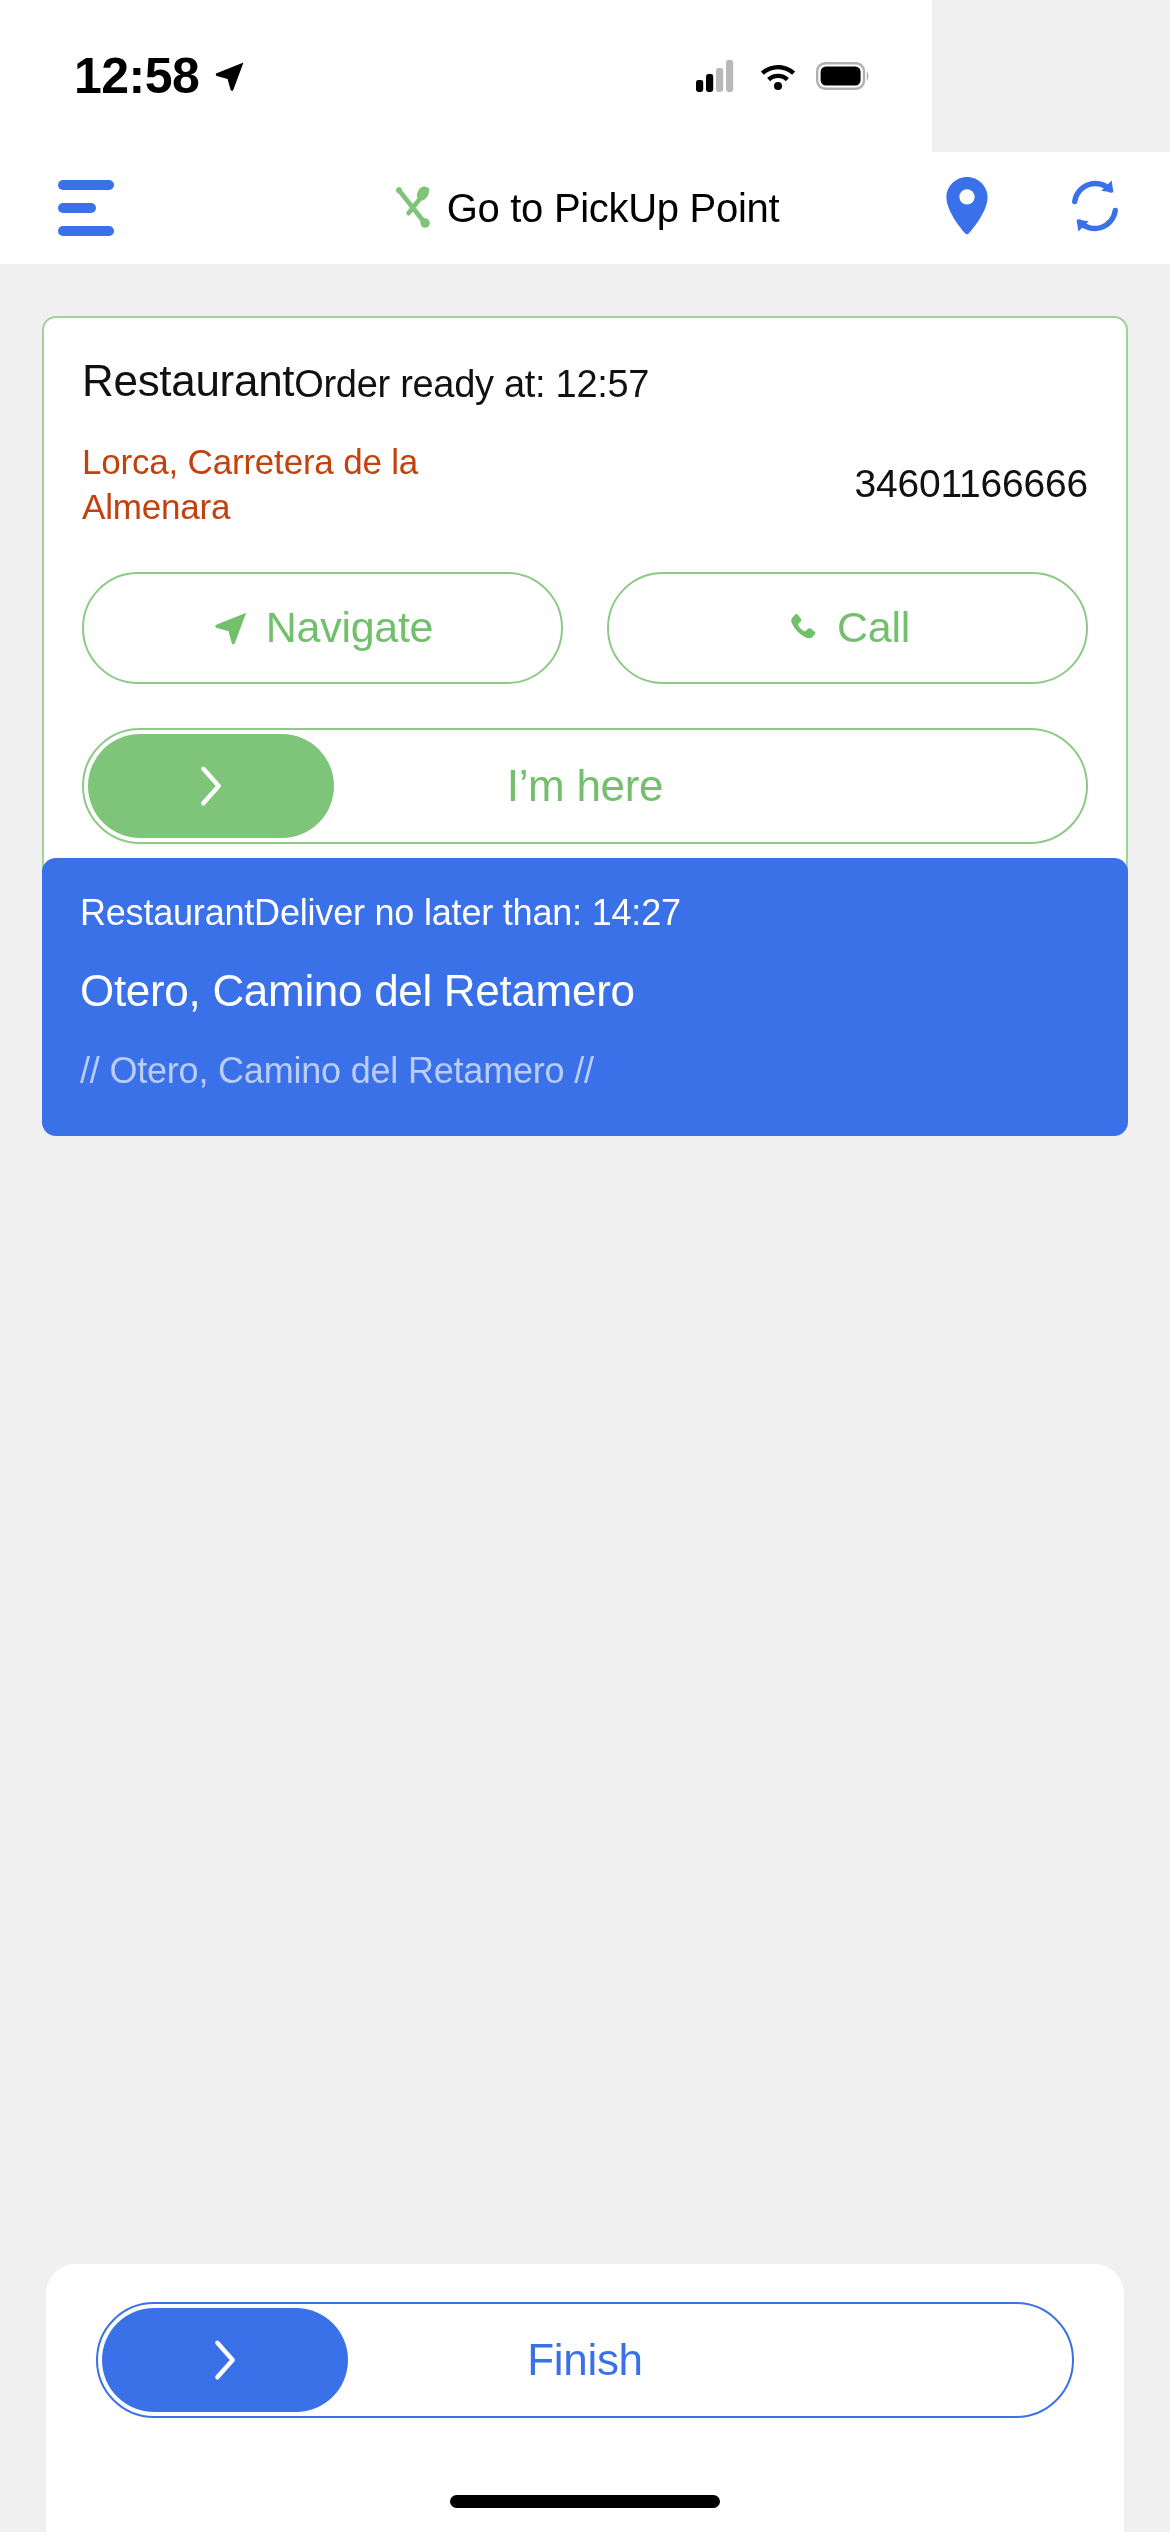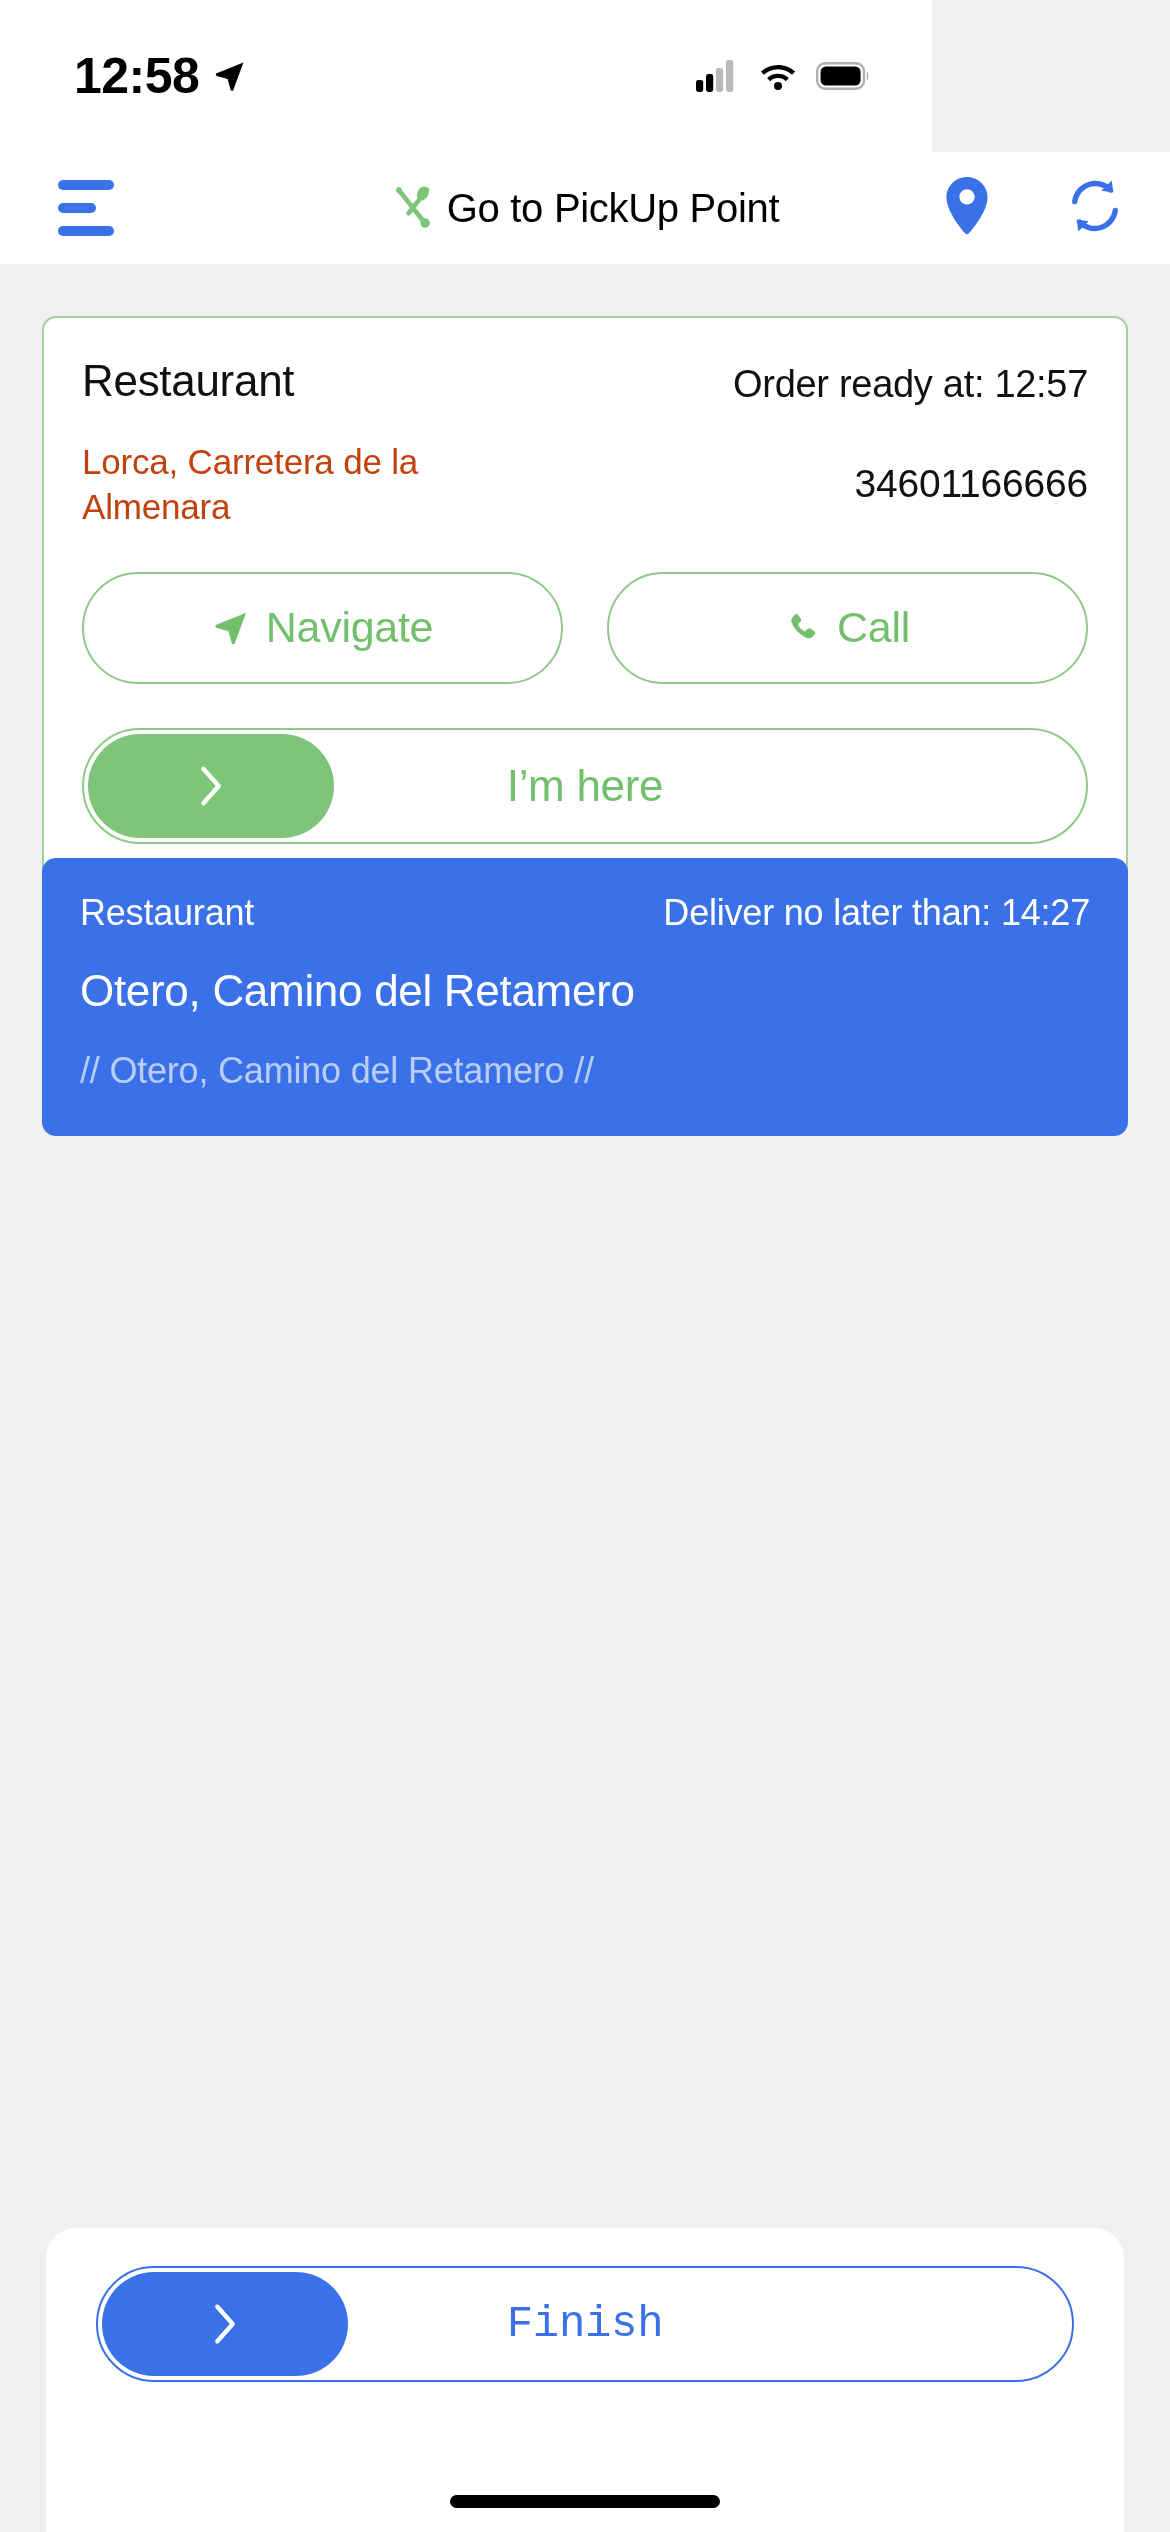--- a/index.html
+++ b/index.html
@@ -61,21 +61,21 @@
   }
 
   
   .pickup-card {
     position:absolute; top:52px; left:42px; width:1086px;
     background:#ffffff;
     border:2px solid #9fd399;
     border-radius:14px;
     padding:38px 38px 42px 38px;
   }
-  .row-between { display:flex; align-items:flex-start; justify-content:space-between; }
+  .row-between { display:flex; align-items:flex-start; }
   .pc-label { font-size:44px; color:#111; letter-spacing:-0.3px; }
   .pc-ready { font-size:38px; color:#111; letter-spacing:-0.3px; padding-top:7px; }
 
   .addr-row { display:flex; align-items:flex-start; justify-content:space-between; margin-top:34px; }
   .pc-address { font-size:35px; line-height:1.28; color:#c2410c; max-width:430px; letter-spacing:-0.2px; }
   .pc-phone { font-size:39px; color:#111; letter-spacing:-0.2px; padding-top:22px; white-space:nowrap; }
 
   .btn-row { display:flex; gap:44px; margin-top:42px; }
   .ghost-btn {
     flex:1; height:112px;
@@ -113,23 +113,23 @@
     background:#3b71e8; border-radius:14px;
     padding:34px 38px 44px 38px;
   }
   .dc-label  { font-size:36px; color:#ffffff; letter-spacing:-0.2px; }
   .dc-when   { font-size:36px; color:#ffffff; letter-spacing:-0.2px; }
   .dc-addr   { font-size:44px; color:#ffffff; margin-top:32px; letter-spacing:-0.3px; }
   .dc-note   { font-size:36px; color:#b9cdf6; margin-top:34px; letter-spacing:-0.2px; }
 
   
   .bottom-sheet {
-    position:absolute; left:46px; right:46px; bottom:0; height:304px;
-    background:#ffffff;
-    border-top-left-radius:30px; border-top-right-radius:30px;font-family:Liberation Mono, monospace;
+    position:absolute; left:46px; right:46px; bottom:0; height:268px;
+    background:#ffffff;
+    border-top-left-radius:30px; border-top-right-radius:30px;
   }
   .bs-inner { padding:38px 50px 0 50px; }
   .bs-inner .slider { margin-top:0; }
   .home-indicator {
     position:absolute; bottom:24px; left:50%; transform:translateX(-50%);
     width:270px; height:13px; border-radius:7px; background:#000;
   }
 </style>
 </head>
 <body>

